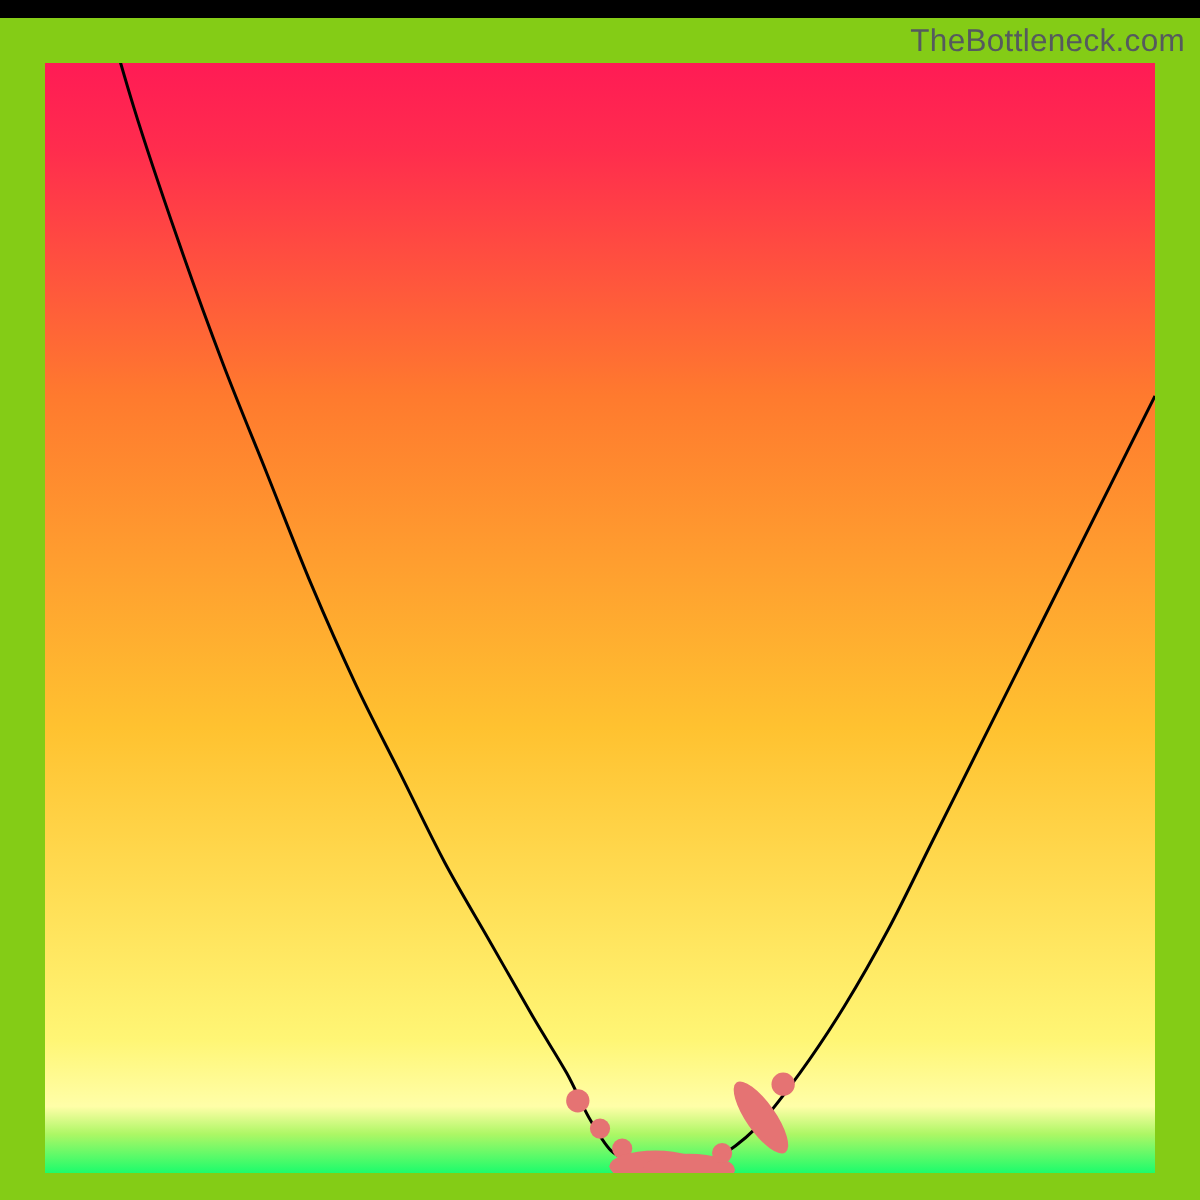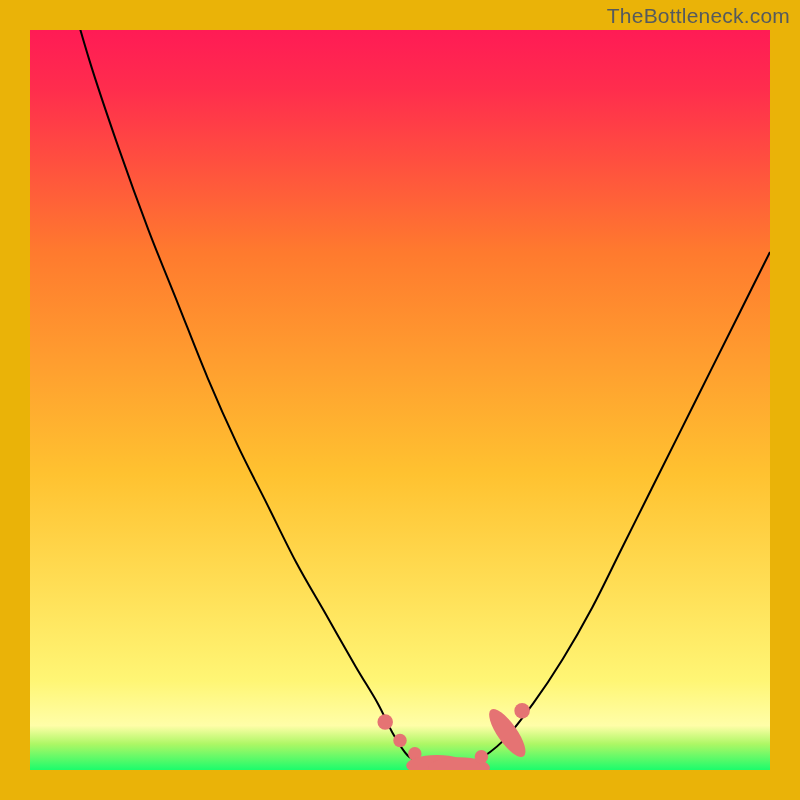--- a/index.html
+++ b/index.html
@@ -7,21 +7,22 @@
     padding: 0;
     width: 800px;
     height: 800px;
     overflow: hidden;
     background: #000;
     font-family: Arial, Helvetica, sans-serif;
   }
   .frame {
     position: absolute;
     inset: 0;
-    background: #eab308;
+    background: #84cc16;
+    margin-top: 12px;
   }
   .plot {
     position: absolute;
     display: block;
   }
   .watermark {
     position: absolute;
     top: 4px;
     right: 10px;
     color: #555a5e;

